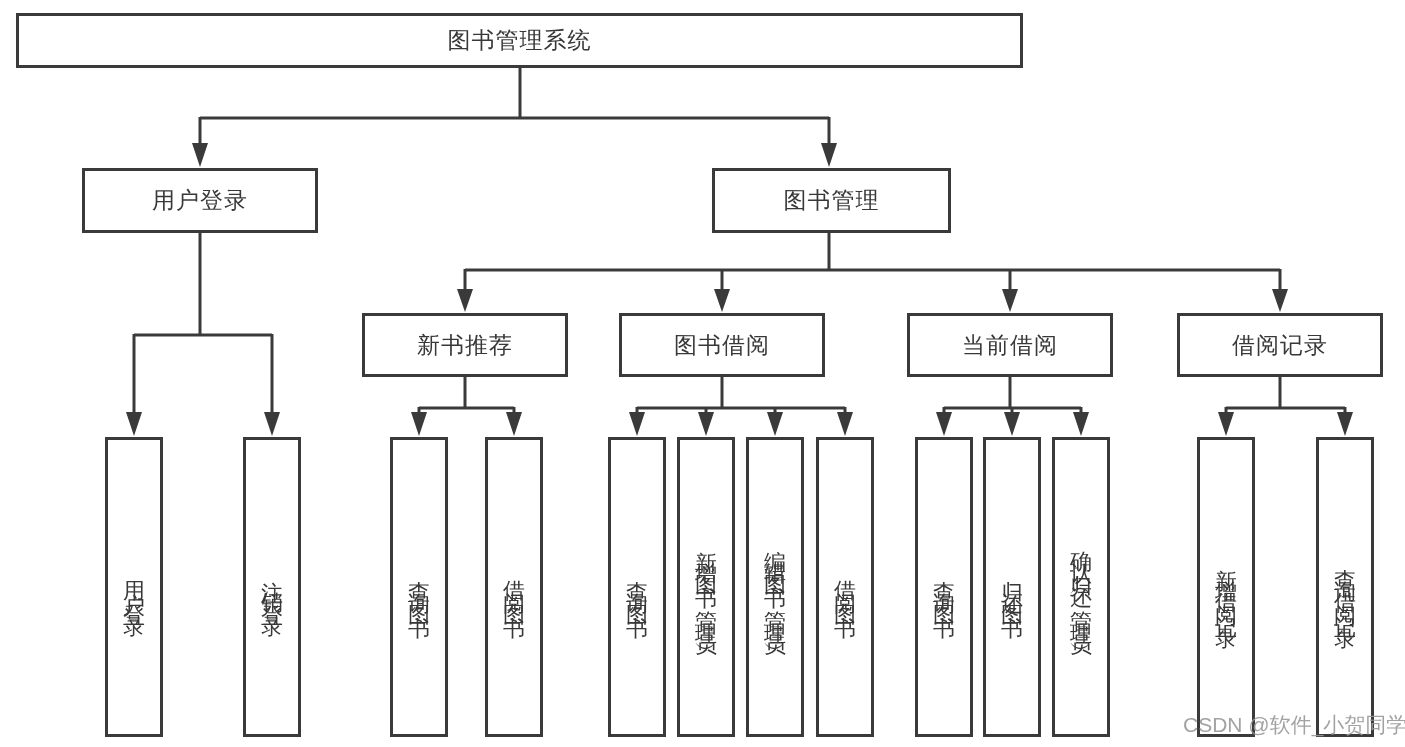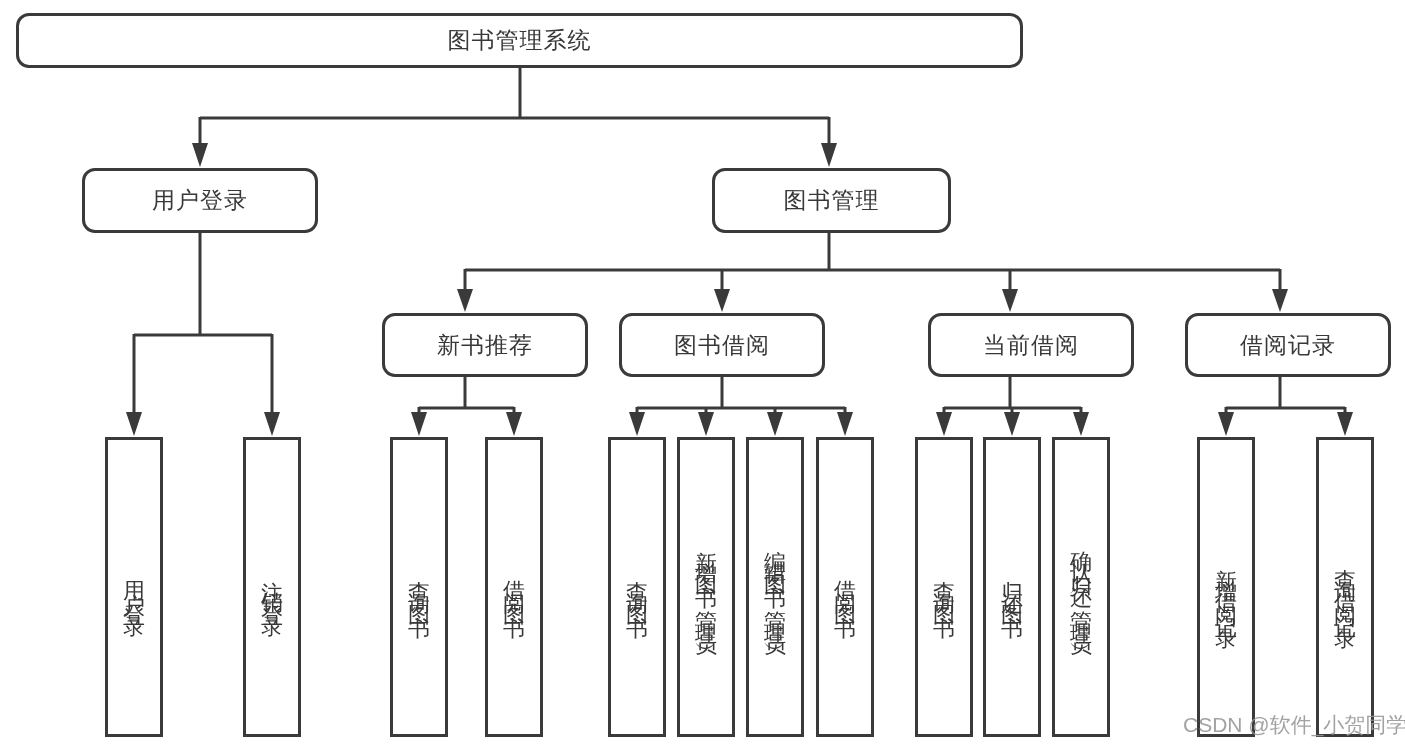--- a/index.html
+++ b/index.html
@@ -29,38 +29,37 @@
     background: #ffffff;
     display: flex;
     align-items: center;
     justify-content: center;
     color: #383838;
     z-index: 1;
   }
   .node-h {
     font-size: 23px;
     letter-spacing: 1px;
-    border-radius: 13px;
   }
   .node-v span {
     writing-mode: vertical-rl;
     text-orientation: mixed;
     font-size: 22px;
     letter-spacing: 12px;
     line-height: 1;
     white-space: nowrap;
   }
   .root   { left: 16px;  top: 13px;  width: 1007px; height: 55px; }
   .lv1-a  { left: 82px;  top: 168px; width: 236px;  height: 65px; }
   .lv1-b  { left: 712px; top: 168px; width: 239px;  height: 65px; }
   .lv2    { top: 313px; width: 206px; height: 64px; }
-  .lv2-a  { left: 382px; }
+  .lv2-a  { left: 362px; }
   .lv2-b  { left: 619px; text-align: right; }
-  .lv2-c  { left: 907px; margin-left: 21px; }
-  .lv2-d  { left: 1177px; margin-left: 8px; }
+  .lv2-c  { left: 907px; }
+  .lv2-d  { left: 1177px; }
   .leaf   { top: 437px; width: 58px; height: 300px; }
   .leaf-1  { left: 105px; }
   .leaf-2  { left: 243px; }
   .leaf-3  { left: 390px; }
   .leaf-4  { left: 485px; }
   .leaf-5  { left: 608px; }
   .leaf-6  { left: 677px; }
   .leaf-7  { left: 746px; }
   .leaf-8  { left: 816px; }
   .leaf-9  { left: 915px; }

